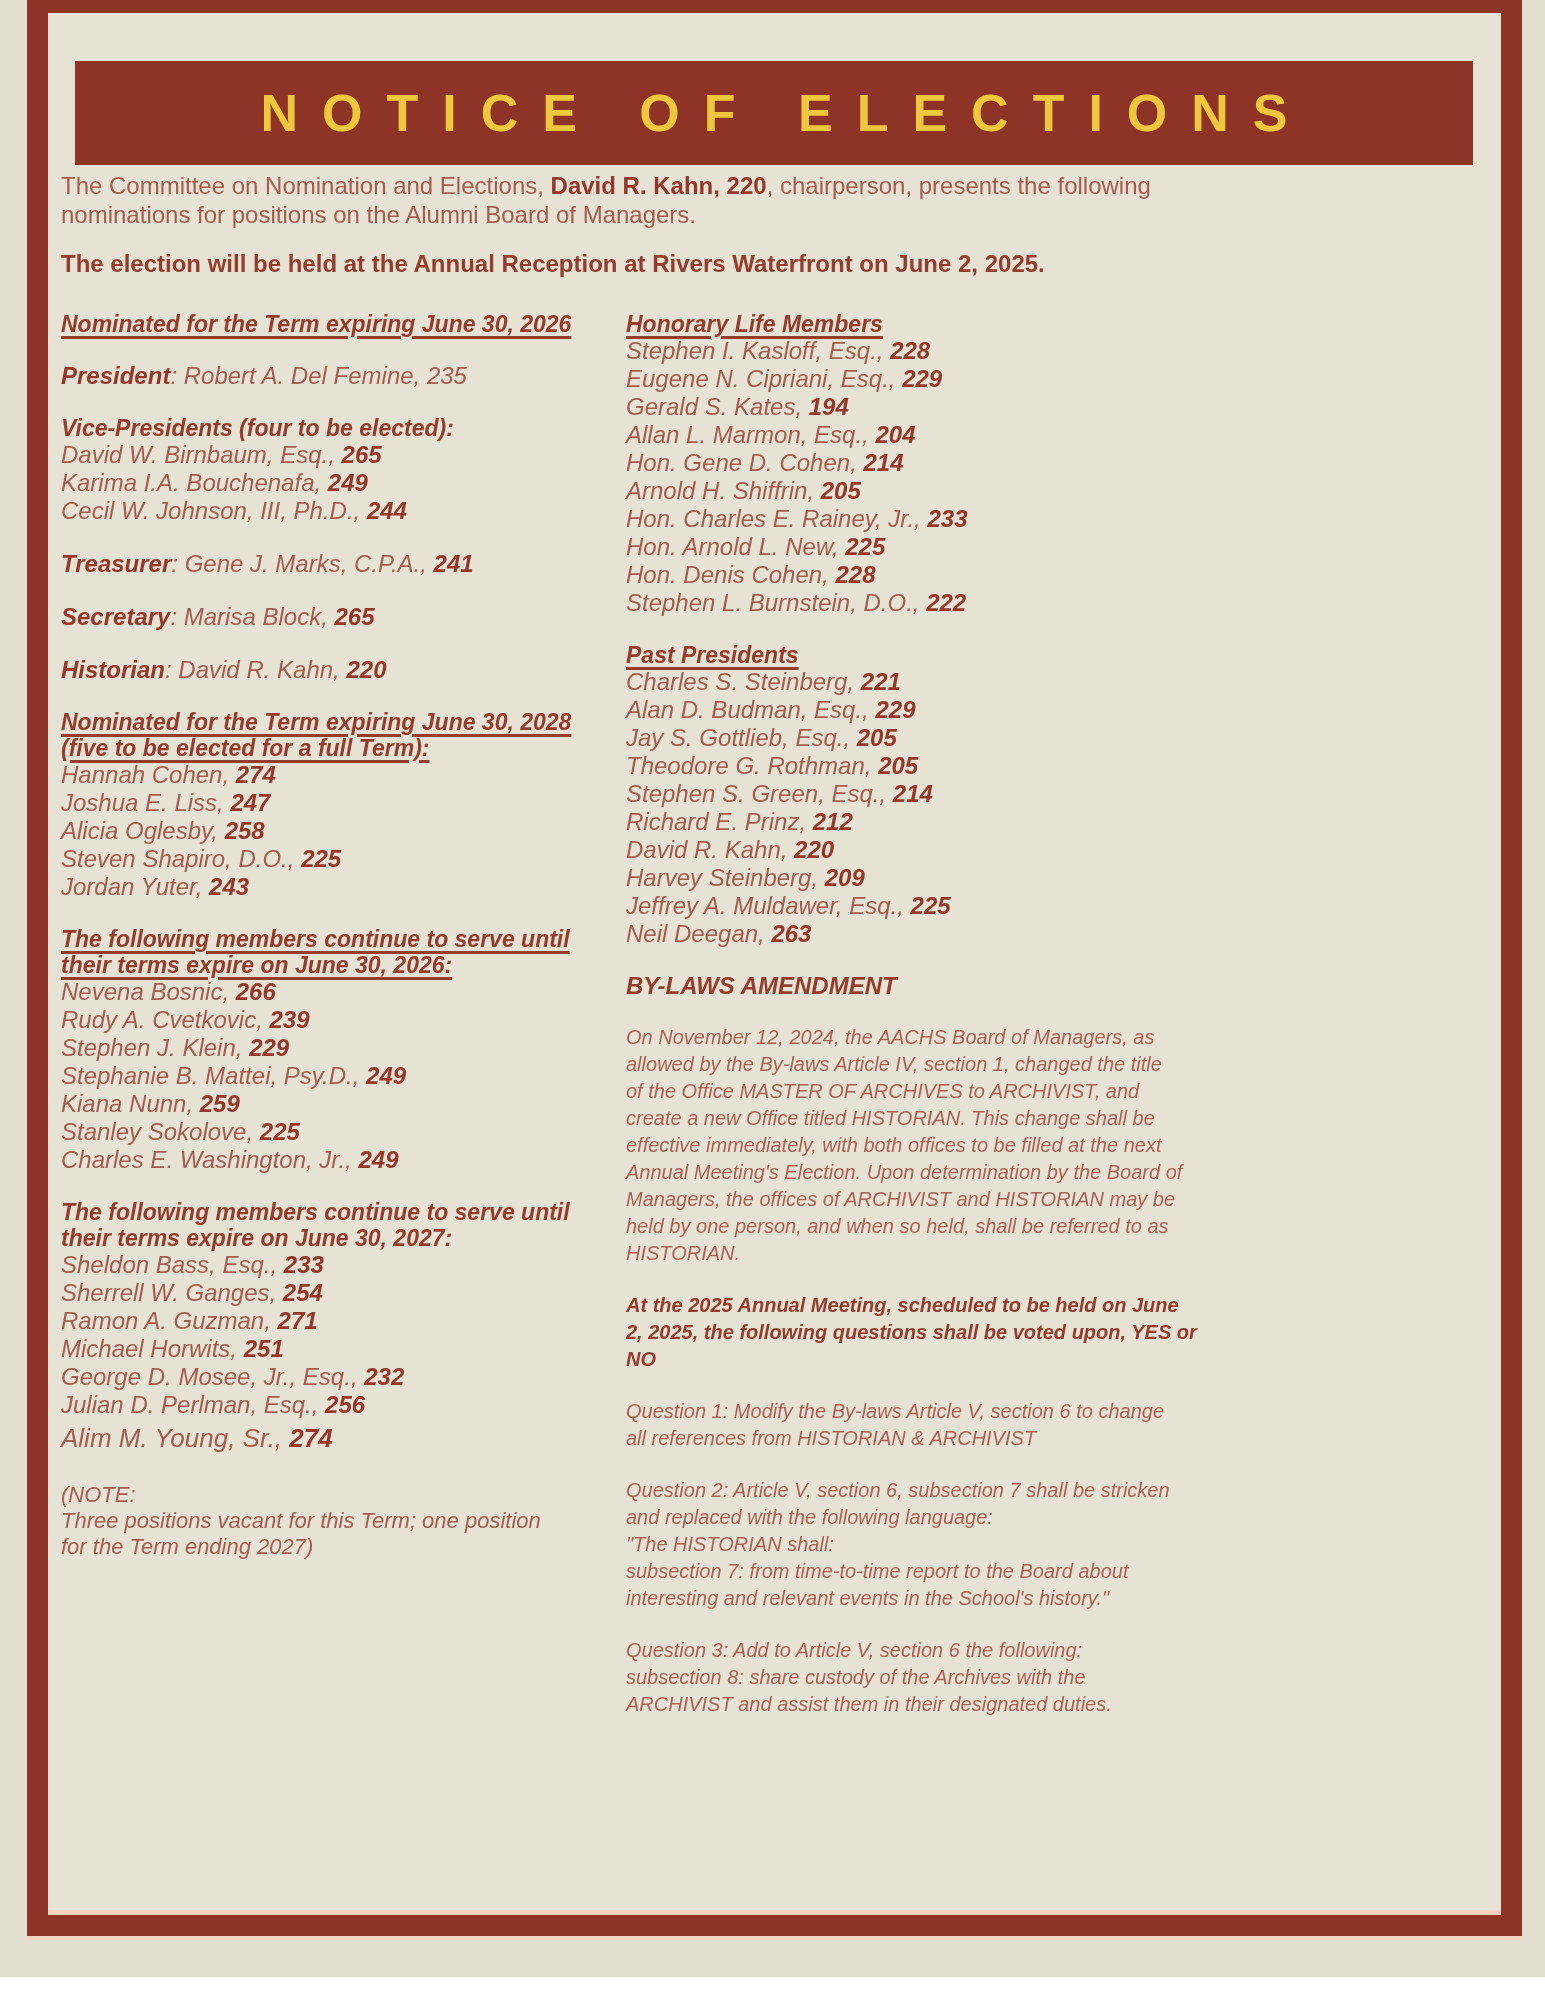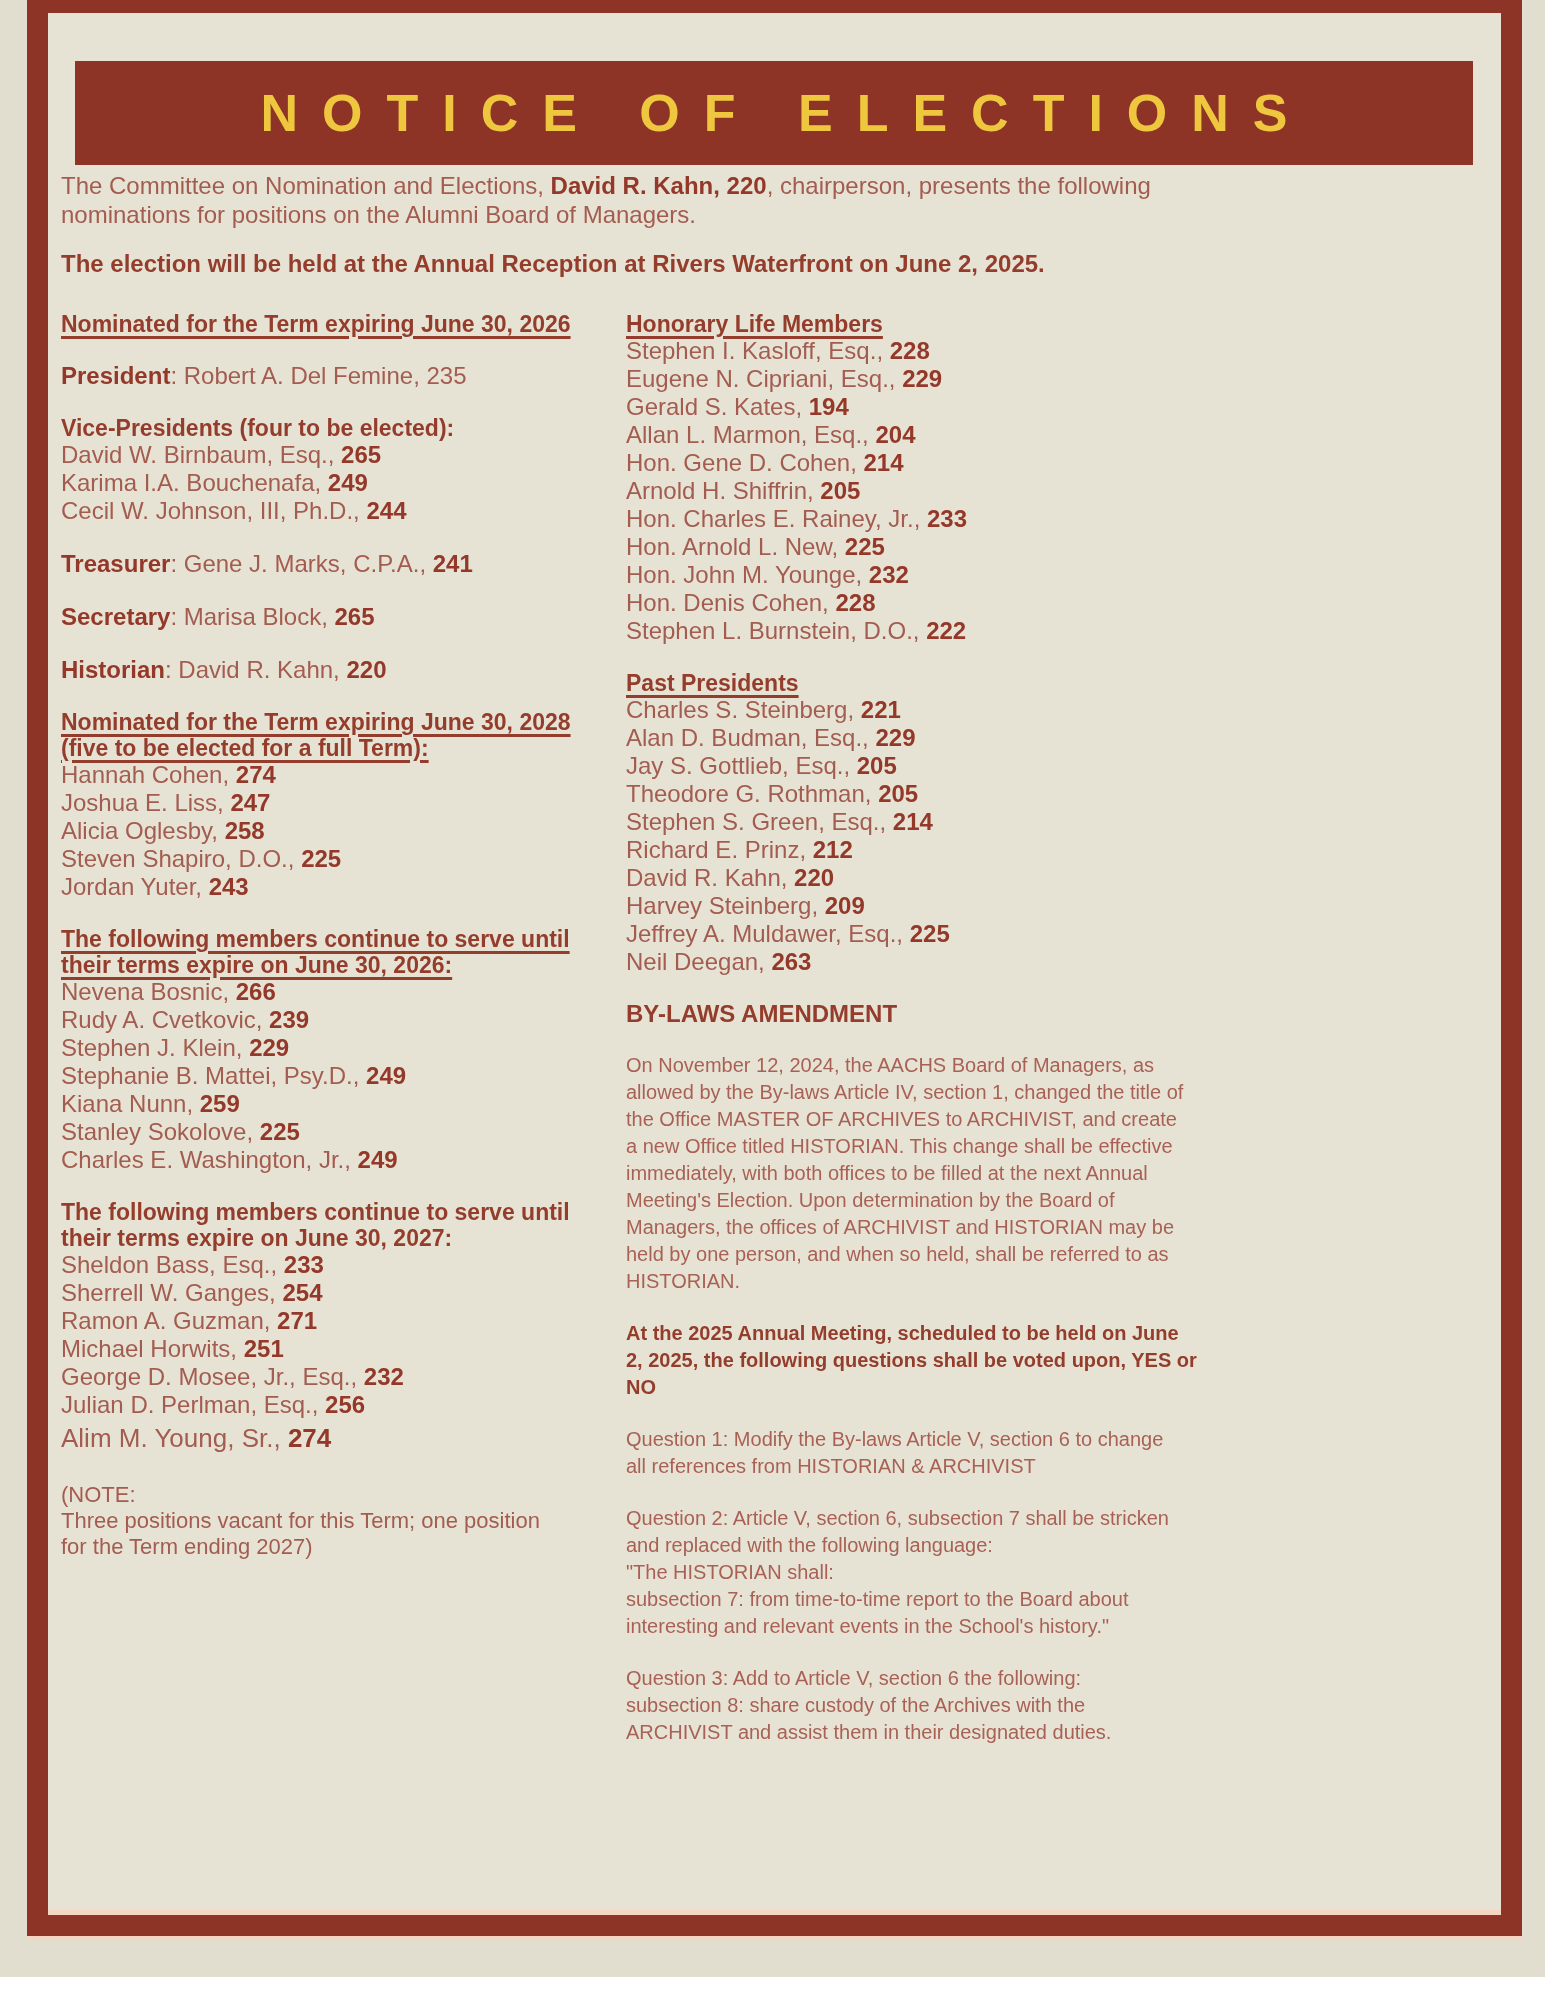--- a/index.html
+++ b/index.html
@@ -27,21 +27,21 @@
   }
   .intro{
     margin:6px 0 0 13px;max-width:1090px;
     font-size:24px;line-height:29px;color:var(--body-rose,#a35c50);
   }
   .intro b{color:var(--number-red,#8f3b2e);}
   .election{
     margin:20px 0 0 13px;font-size:24px;line-height:29px;font-weight:bold;
     color:var(--heading-red,#943d2c);white-space:nowrap;
   }
-  .cols{display:flex;margin:33px 0 0 13px;align-items:flex-start;}
+  .cols{display:flex;margin:33px 0 0 13px;align-items:flex-start;font-style:italic;}
   .col-left{width:565px;flex:none;}
   .col-right{flex:1 1 auto;min-width:0;}
   .sec{margin-bottom:25px;}
   .sec .heading{font-size:23px;line-height:26px;font-weight:bold;color:var(--heading-red,#943d2c);}
   .sec .heading .hline{white-space:nowrap;}
   .sec .heading.u .hline{text-decoration:underline;text-decoration-thickness:2.5px;text-underline-offset:4px;}
   .line{font-size:24px;line-height:28px;color:var(--body-rose,#a35c50);white-space:nowrap;}
   .line b{color:var(--number-red,#94382a);}
   .line.large{font-size:26px;line-height:38px;}
   .note .tline{font-size:22px;line-height:26px;color:var(--body-rose,#a35c50);max-width:505px;}
@@ -136,21 +136,20 @@
                 <div class="hline">Honorary Life Members</div>
               </div>
               <div class="line"><span>Stephen I. Kasloff,  Esq., </span><b>228</b></div>
               <div class="line"><span>Eugene N. Cipriani, Esq., </span><b>229</b></div>
               <div class="line"><span>Gerald S. Kates, </span><b>194</b></div>
               <div class="line"><span>Allan L. Marmon, Esq., </span><b>204</b></div>
               <div class="line"><span>Hon. Gene D. Cohen, </span><b>214</b></div>
               <div class="line"><span>Arnold H. Shiffrin, </span><b>205</b></div>
               <div class="line"><span>Hon. Charles E. Rainey, Jr., </span><b>233</b></div>
               <div class="line"><span>Hon. Arnold L. New, </span><b>225</b></div>
-              <div class="line"><span>Hon. John M. Younge, </span><b>232</b></div>
               <div class="line"><span>Hon. Denis Cohen, </span><b>228</b></div>
               <div class="line"><span>Stephen L. Burnstein, D.O., </span><b>222</b></div>
             </section>
             <section class="sec">
               <div class="heading u">
                 <div class="hline">Past Presidents</div>
               </div>
               <div class="line"><span>Charles S. Steinberg, </span><b>221</b></div>
               <div class="line"><span>Alan D. Budman, Esq., </span><b>229</b></div>
               <div class="line"><span>Jay S. Gottlieb, Esq., </span><b>205</b></div>

